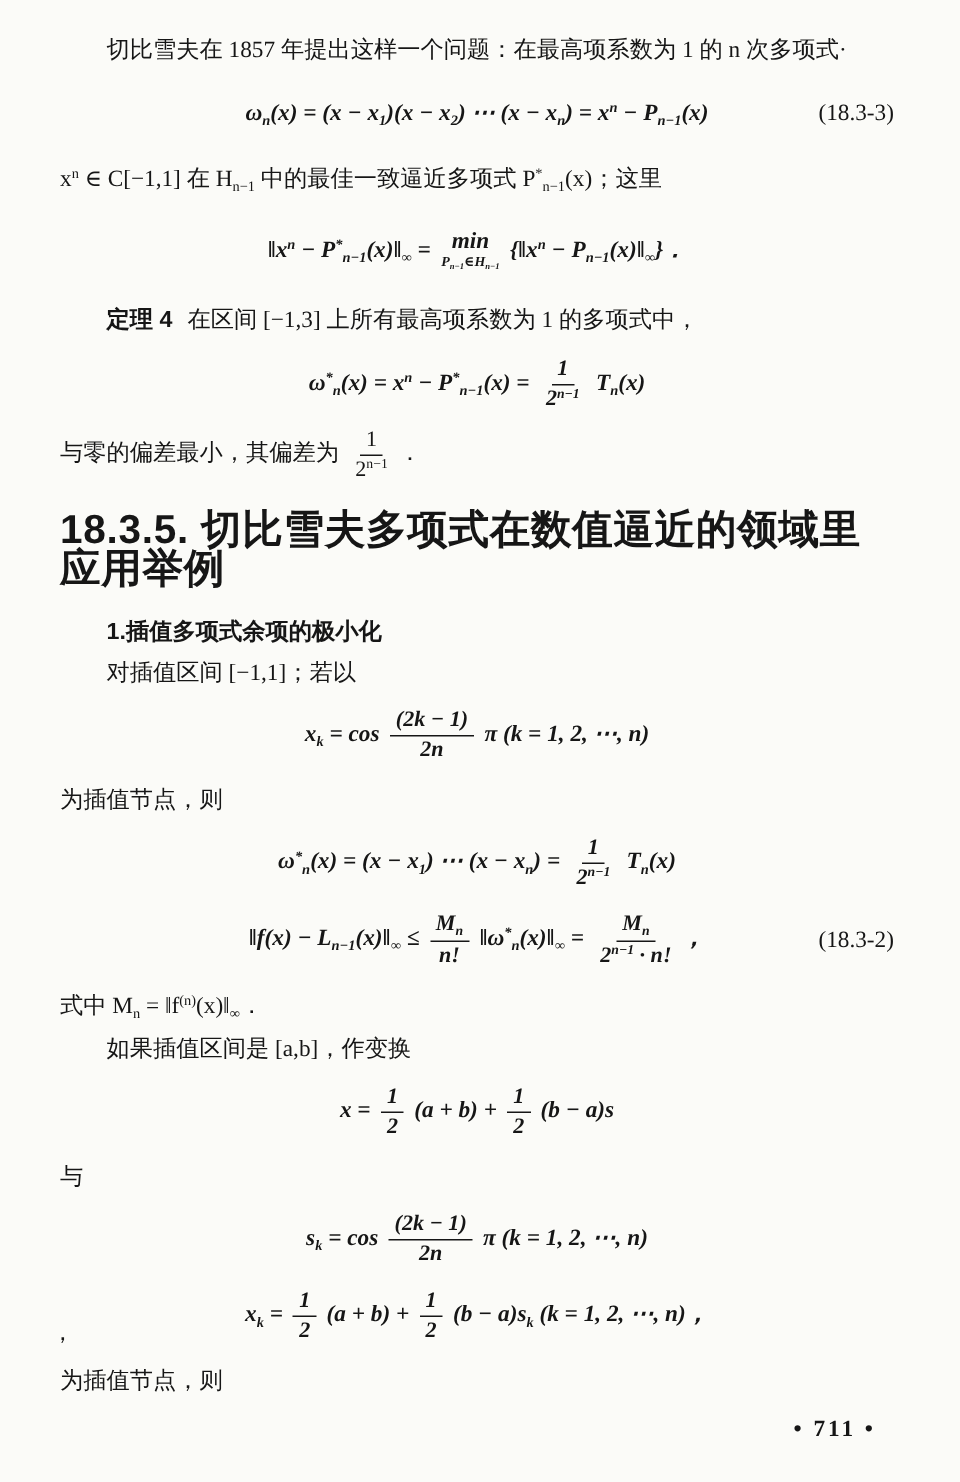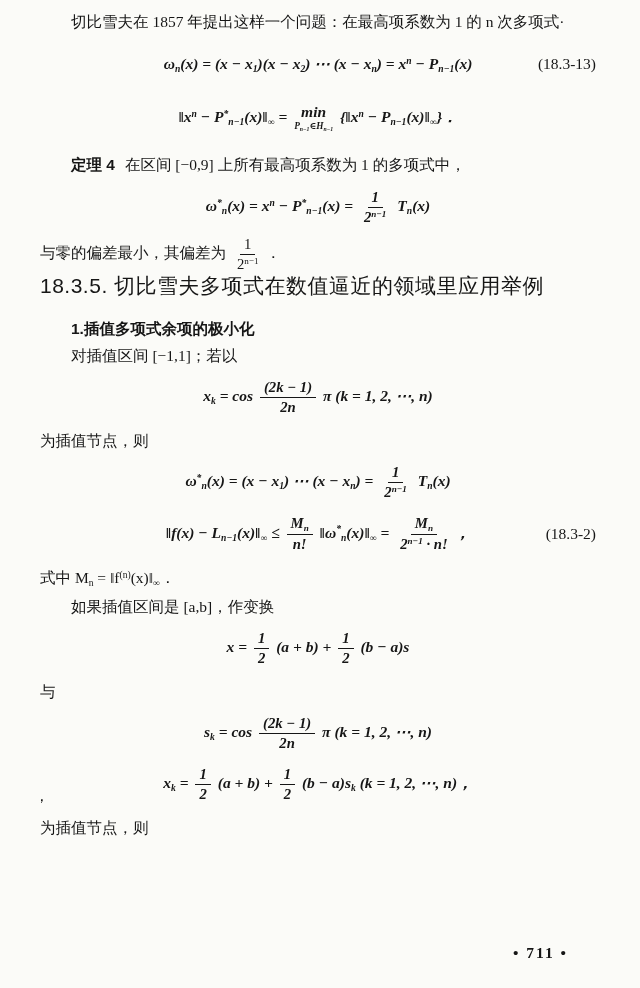--- a/index.html
+++ b/index.html
@@ -2,29 +2,29 @@
 <html><head>
 <meta charset="utf-8">
 <style>
   html,body{margin:0;padding:0;}
   body{
     width:640px;height:988px;overflow:hidden;
     background:#fbfbf8;color:#161616;
     font-family:"Liberation Serif","DejaVu Serif",serif;
     font-size:15.5px;
   }
-  .page{padding:8px 44px 0 40px;position:relative;height:100%;box-sizing:border-box;}
+  .page{padding:20px 44px 0 40px;position:relative;height:100%;box-sizing:border-box;}
   p{margin:0;line-height:27px;}
   .indent{text-indent:2em;}
   .sans{font-family:"Liberation Sans","DejaVu Sans",sans-serif;}
   .bold{font-weight:bold;margin-top:36px;}
   .heading{
     font-family:"Liberation Sans","DejaVu Sans",sans-serif;
-    font-weight:normal;font-size:21px;letter-spacing:.5px;
-    margin:0 0 14px 0;line-height:26px;
+    font-weight:bold;font-size:27px;letter-spacing:.5px;
+    margin:18px 0 14px 0;line-height:26px;
   }
   .subhead{margin-top:16px;}
   
   .eq{
     position:relative;display:flex;align-items:center;justify-content:center;
     margin:7px 0;min-height:44px;line-height:1.25;
   }
   .eq .body{flex:1;text-align:center;font-style:italic;font-weight:bold;}
   .eq .tag{
     position:absolute;right:0;top:50%;transform:translateY(-50%);
@@ -41,47 +41,48 @@
   }
   .frac .num{display:block;padding:0 4px 1px 4px;border-bottom:1.3px solid #161616;}
   .frac .den{display:block;padding:1px 4px 0 4px;}
   .munder{
     display:inline-flex;flex-direction:column;align-items:center;
     vertical-align:middle;line-height:1.05;margin:11px 3px;
   }
   .munder .under{font-size:.6em;margin-top:2px;}
   .mathline{line-height:30px;}
   .pageno{
-    position:absolute;right:72px;bottom:26px;
+    position:absolute;right:56px;bottom:26px;
     font-weight:bold;letter-spacing:2px;
   }
 </style>
 </head>
 <body>
 
 <div class="page">
 
   <p class="indent">切比雪夫在 1857 年提出这样一个问题：在最高项系数为 1 的 n 次多项式·</p>
 
   <div class="eq">
     <span class="body">ω<sub>n</sub>(x) = (x − x<sub>1</sub>)(x − x<sub>2</sub>) ⋯ (x − x<sub>n</sub>) = x<sup>n</sup> − P<sub>n−1</sub>(x)</span>
-    <span class="tag">(18.3-13)</span>
+    <span class="tag">(18.3-3)</span>
   </div>
 
+  <p class="mathline">x<sup>n</sup> ∈ C[−1,1] 在 H<sub>n−1</sub> 中的最佳一致逼近多项式 P<sup>*</sup><sub>n−1</sub>(x)；这里</p>
 
   <div class="eq">
     <span class="body">‖x<sup>n</sup> − P<sup>*</sup><sub>n−1</sub>(x)‖<sub>∞</sub> = <span class="munder">
           <span class="main">min</span>
           <span class="under">P<sub>n−1</sub>∈H<sub>n−1</sub></span>
         </span> {‖x<sup>n</sup> − P<sub>n−1</sub>(x)‖<sub>∞</sub>}．</span>
   </div>
 
 
   <p class="indent">
-    <span class="sans bold" style="margin-right:10px">定理 4</span><span>在区间 [−0,9] 上所有最高项系数为 1 的多项式中，</span>
+    <span class="sans bold" style="margin-right:10px">定理 4</span><span>在区间 [−1,3] 上所有最高项系数为 1 的多项式中，</span>
   </p>
 
   <div class="eq">
     <span class="body">ω<sup>*</sup><sub>n</sub>(x) = x<sup>n</sup> − P<sup>*</sup><sub>n−1</sub>(x) = <span class="frac">
           <span class="num">1</span>
           <span class="den">2<sup>n−1</sup></span>
         </span> T<sub>n</sub>(x)</span>
   </div>
 
   <p class="mathline">与零的偏差最小，其偏差为 <span class="frac">

